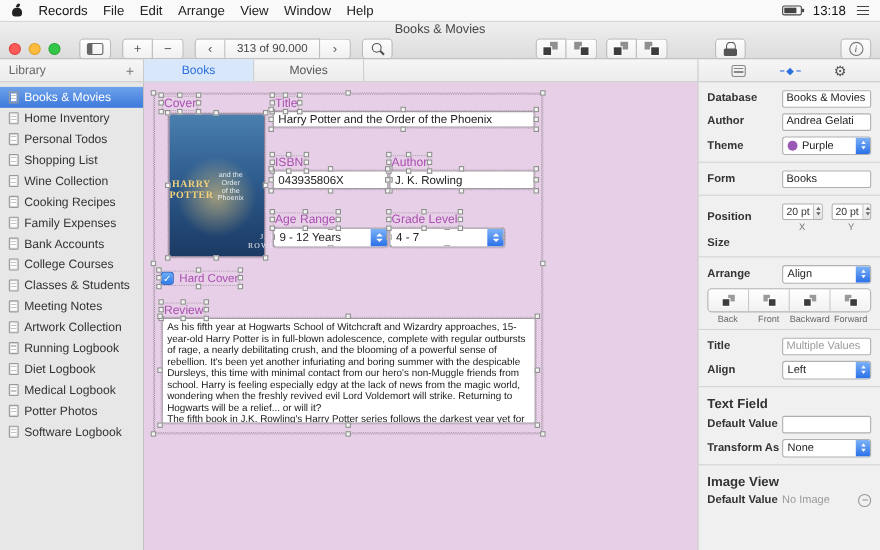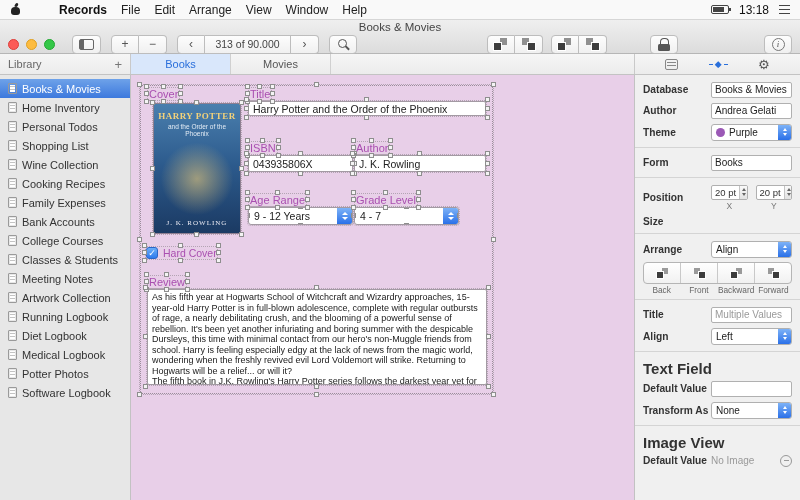--- a/index.html
+++ b/index.html
@@ -5,21 +5,21 @@
   * { box-sizing: border-box; margin: 0; padding: 0; }
   html,body { width:800px; height:500px; overflow:hidden; }
   body { font-family:"Liberation Sans","DejaVu Sans",sans-serif; font-size:11px; color:#333; }
   .screen { width:800px; height:500px; display:flex; flex-direction:column; background:#e8e8e8; }
 
   
   .menubar { height:20px; background:#f9f9f9; border-bottom:1px solid #d6d6d6; display:flex; align-items:center; padding:0 10px; gap:14px; font-size:12px; flex-shrink:0;}
   .apple { position:relative; width:11px; height:13px; }
   .apple::before { content:""; position:absolute; left:1px; top:4px; width:9px; height:8px; background:#222; border-radius:4px 4px 3px 3px; }
   .apple::after { content:""; position:absolute; left:5px; top:0; width:3px; height:4px; background:#222; border-radius:60% 40% 60% 0; transform:rotate(25deg); }
-  .mb-app { font-weight:bold; color:#111;margin-left:24px; }
+  .mb-app { font-weight:normal; color:#111; }
   .mb-item { color:#222; }
   .mb-right { margin-left:auto; display:flex; align-items:center; gap:10px; }
   .battery { position:relative; width:18px; height:9px; border:1px solid #444; border-radius:2px; }
   .battery::before { content:""; position:absolute; left:1px; top:1px; bottom:1px; width:11px; background:#444; }
   .battery::after { content:""; position:absolute; right:-3px; top:2px; width:2px; height:3px; background:#444; }
   .clock { font-size:12px; color:#111; }
   .nc-icon { width:11px; height:9px; background:repeating-linear-gradient(to bottom,#444 0 1px,transparent 1px 4px); }
 
   
   .winheader { height:34px; background:linear-gradient(#efefef,#dcdcdc); border-bottom:1px solid #b6b6b6; flex-shrink:0; }
@@ -79,21 +79,21 @@
   .sel { outline:1px dotted #b3a4b3; }
   .flabel { position:absolute; font-size:11px; color:#a94fb0; padding:0 1px; white-space:nowrap;text-align:center; }
   .fw { position:absolute; }
   .fw input { width:100%; height:100%; border:1px solid #a39aa3; border-radius:2px; font-family:inherit; font-size:10.5px; padding:1px 4px; color:#222; background:#fff; }
   .dd { position:absolute; display:flex; align-items:stretch; background:#fff; border:1px solid #a39aa3; border-radius:3px; overflow:hidden; }
   .dd .txt { flex:1; font-size:10.5px; padding:2px 5px; color:#222; white-space:nowrap; }
   .dd .cap { width:15px; background:linear-gradient(#7db2f7,#2a70e8); display:flex; flex-direction:column; align-items:center; justify-content:center; gap:2px; flex-shrink:0; }
   .dd .cap i { display:block; width:0; height:0; border-left:3px solid transparent; border-right:3px solid transparent; }
   .dd .cap i.up { border-bottom:3.5px solid #fff; }
   .dd .cap i.dn { border-top:3.5px solid #fff; }
-  .cover { position:absolute; left:22px; top:28px; width:88px; height:131px; border:1px solid #8f7f92; background:radial-gradient(circle at 50% 58%, rgba(255,214,120,.55), rgba(255,214,120,0) 42%), linear-gradient(180deg,#4a7fae 0%, #2c5a8c 48%, #1b3a63 100%); display:flex; flex-direction:column; align-items:center; text-align:center; }
+  .cover { position:absolute; left:22px; top:28px; width:88px; height:131px; border:1px solid #8f7f92; background:radial-gradient(circle at 50% 58%, rgba(255,214,120,.55), rgba(255,214,120,0) 42%), linear-gradient(180deg,#4a7fae 0%, #2c5a8c 48%, #1b3a63 100%); display:flex; flex-direction:row; align-items:center; text-align:center; }
   .cover .l1 { font-family:"Liberation Serif",serif; font-weight:bold; font-size:9px; letter-spacing:.5px; color:#f3d27a; margin-top:7px; }
   .cover .l2 { font-size:6.5px; color:#e3ecf5; margin-top:2px; padding:0 4px; }
   .cover .l3 { margin-top:auto; margin-bottom:6px; font-family:"Liberation Serif",serif; font-size:7px; letter-spacing:1px; color:#e9e9f2; }
   .cbrow { position:absolute; left:15px; top:172px; display:flex; align-items:center; gap:5px; }
   .cb { width:12px; height:12px; border-radius:3px; background:linear-gradient(#6aaef8,#2f7bed); border:1px solid #2a66c8; color:#fff; font-size:9px; line-height:10px; text-align:center; }
   .cblabel { font-size:10.5px; color:#a94fb0; }
   .review { position:absolute; left:16px; top:214px; width:340px; height:96px; }
   .review textarea { width:100%; height:100%; border:1px solid #a39aa3; border-radius:2px; resize:none; overflow:hidden; font-family:inherit; font-size:9px; line-height:10.5px; padding:2px 4px; color:#1a1a1a; background:#fff; }
   .hd { position:absolute; width:5px; height:5px; background:#f4f4f4; border:1px solid #8e8e8e; z-index:6; }
   .hd.nw{left:-4px;top:-4px} .hd.n{left:calc(50% - 3px);top:-4px} .hd.ne{right:-4px;top:-4px}
@@ -127,21 +127,21 @@
   .agroup { display:flex; border:1px solid #b5b5b5; border-radius:4px; overflow:hidden; background:linear-gradient(#fff,#f1f1f1); margin:2px 8px 0; }
   .abtn { flex:1; height:20px; display:flex; align-items:center; justify-content:center; border-right:1px solid #c9c9c9; }
   .abtn:last-child { border-right:none; }
   .albls { display:flex; margin:1px 8px 0; }
   .albl { flex:1; text-align:center; font-size:8.3px; color:#666; }
   .aicon { position:relative; width:11px; height:10px; }
   .aicon::before { content:""; position:absolute; right:0; top:0; width:6px; height:6px; background:#9a9a9a; }
   .aicon::after { content:""; position:absolute; left:0; bottom:0; width:6px; height:6px; background:#3d3d3d; box-shadow:0 0 0 1px #fff; }
   .aicon.alt::before { left:0; top:0; right:auto; }
   .aicon.alt::after { right:0; bottom:0; left:auto; }
-  .isection { font-weight:bold; color:#333; padding:4px 8px 1px; font-size:15px; }
+  .isection { font-weight:bold; color:#333; padding:4px 8px 1px; font-size:12px; }
   .noimg { color:#999; flex:1; font-size:10px; }
   .minus-circle { position:relative; width:12px; height:12px; border:1px solid #999; border-radius:50%; flex-shrink:0; }
   .minus-circle::after { content:""; position:absolute; left:2.5px; top:4.8px; width:5px; height:1px; background:#999; }
 </style>
 </head>
 <body>
 
 <div class="screen">
 
   <div class="menubar">

